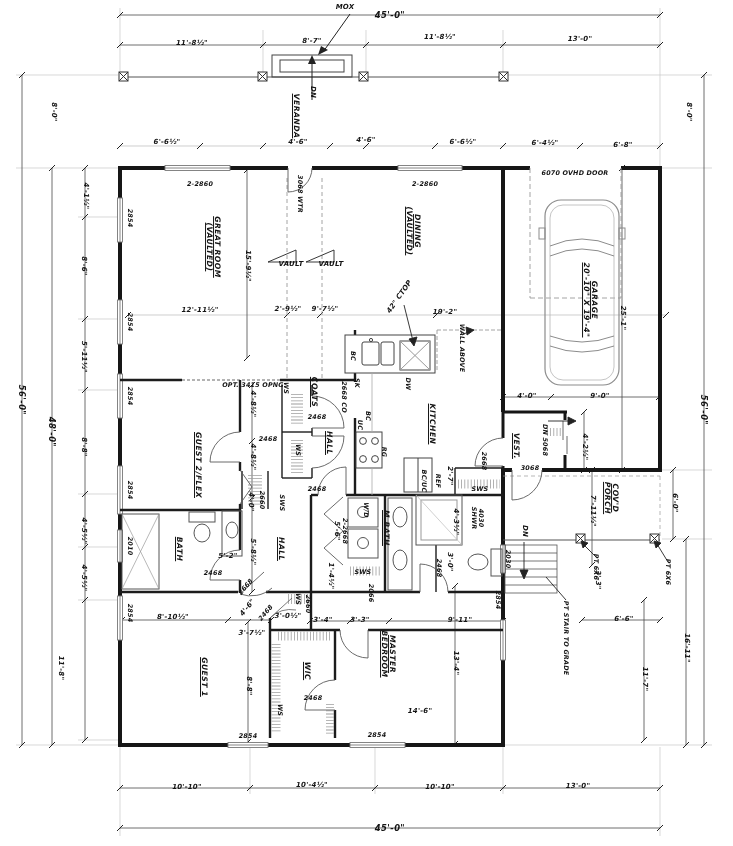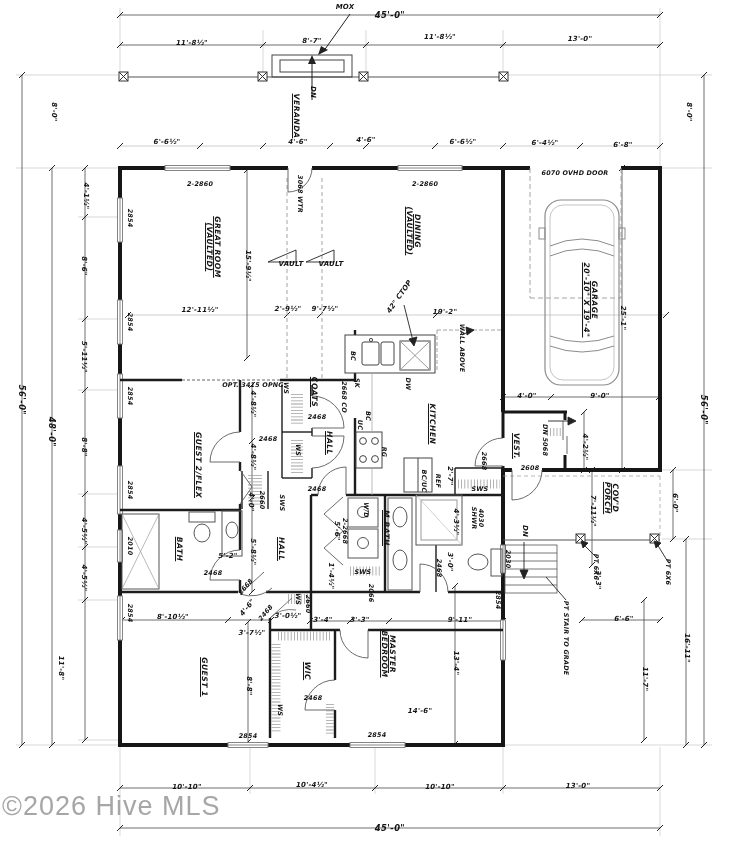--- a/index.html
+++ b/index.html
@@ -418,21 +418,21 @@
       <span class="lbl tag" style="left: 484px; top: 461px; transform: translate(-50%, -50%) rotate(90deg);">2668</span>
       <span class="lbl tag" style="left: 480px; top: 489px;">SWS</span>
       <span class="lbl" style="left: 527px; top: 397px;">4'-0"</span>
       <span class="lbl" style="left: 600px; top: 397px;">9'-0"</span>
       <span class="lbl room" style="left: 590px; top: 300px; transform: translate(-50%, -50%) rotate(90deg);">GARAGE
 20'-10" X 19'-4"</span>
       <span class="lbl" style="left: 622px; top: 318px; transform: translate(-50%, -50%) rotate(90deg);">25'-1"</span>
       <span class="lbl big" style="left: 704px; top: 410px; transform: translate(-50%, -50%) rotate(90deg);">56'-0"</span>
       <span class="lbl room" style="left: 516px; top: 446px; transform: translate(-50%, -50%) rotate(90deg);">VEST.</span>
       <span class="lbl tag" style="left: 545px; top: 440px; transform: translate(-50%, -50%) rotate(90deg);">DN 5068</span>
-      <span class="lbl tag" style="left: 530px; top: 468px;">2608</span>
+      <span class="lbl tag" style="left: 530px; top: 468px;">3068</span>
       <span class="lbl" style="left: 584px; top: 447px; transform: translate(-50%, -50%) rotate(90deg);">4'-2½"</span>
       <span class="lbl" style="left: 524px; top: 531px; transform: translate(-50%, -50%) rotate(90deg);">DN</span>
       <span class="lbl room" style="left: 611px; top: 498px; transform: translate(-50%, -50%) rotate(90deg);">COV'D
 PORCH</span>
       <span class="lbl" style="left: 592px; top: 511px; transform: translate(-50%, -50%) rotate(90deg);">7'-11½"</span>
       <span class="lbl" style="left: 674px; top: 503px; transform: translate(-50%, -50%) rotate(90deg);">6'-0"</span>
       <span class="lbl tag" style="left: 596px; top: 567px; transform: translate(-50%, -50%) rotate(90deg);">PT 6X6</span>
       <span class="lbl tag" style="left: 668px; top: 572px; transform: translate(-50%, -50%) rotate(90deg);">PT 6X6</span>
       <span class="lbl tag" style="left: 566px; top: 638px; transform: translate(-50%, -50%) rotate(90deg);">PT STAIR TO GRADE</span>
       <span class="lbl" style="left: 597px; top: 580px; transform: translate(-50%, -50%) rotate(90deg);">3'-3"</span>
@@ -495,15 +495,14 @@
       <span class="lbl" style="left: 455px; top: 663px; transform: translate(-50%, -50%) rotate(90deg);">13'-4"</span>
       <span class="lbl" style="left: 420px; top: 712px;">14'-6"</span>
       <span class="lbl tag" style="left: 377px; top: 735px;">2854</span>
       <span class="lbl" style="left: 187px; top: 788px;">10'-10"</span>
       <span class="lbl" style="left: 312px; top: 786px;">10'-4½"</span>
       <span class="lbl" style="left: 440px; top: 788px;">10'-10"</span>
       <span class="lbl" style="left: 578px; top: 787px;">13'-0"</span>
       <span class="lbl big" style="left: 390px; top: 828px;">45'-0"</span>
     </div>
 
-<div class="wm">©2026 Hive MLS</div>
 
 </div>
 
 </body></html>

